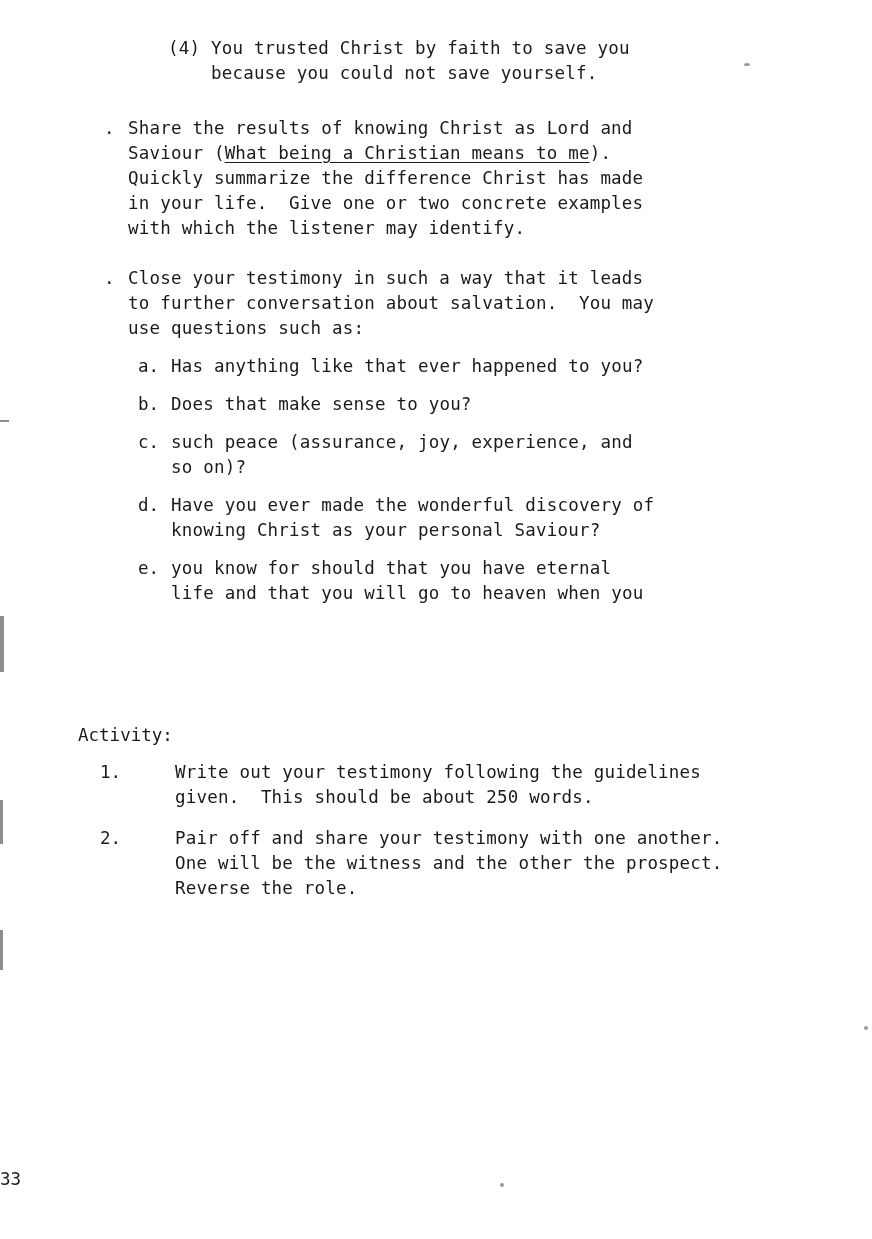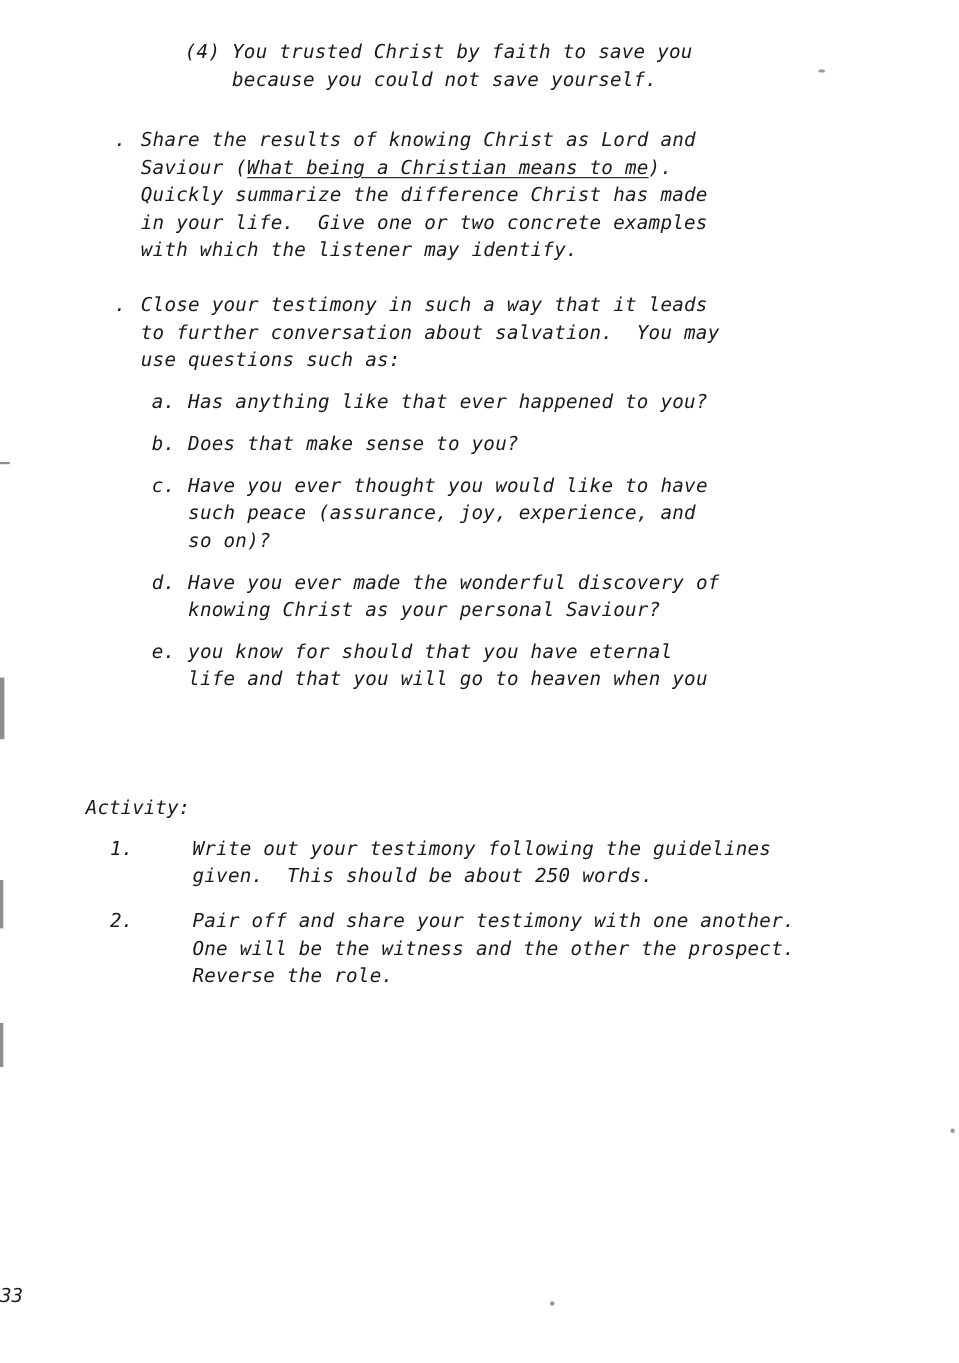--- a/index.html
+++ b/index.html
@@ -13,21 +13,20 @@
     position: relative;
     font-family: "DejaVu Sans Mono", "Liberation Mono", monospace;
     color: #1a1a1a;
   }
   .page {
     position: relative;
     width: 872px;
     height: 1239px;
     box-sizing: border-box;
     overflow: hidden;
-    font-style: italic;
   }
 
   
   .line {
     white-space: pre;
     font-size: 17.5px;
     line-height: 25px;
     letter-spacing: 0.2px;
   }
 
@@ -184,21 +183,20 @@
     <div class="sub-item">
       <div class="sub-label">b.</div>
       <div class="sub-body">
         <div class="line">Does that make sense to you?</div>
       </div>
     </div>
 
     <div class="sub-item">
       <div class="sub-label">c.</div>
       <div class="sub-body">
-        <div class="line">Have you ever thought you would like to have</div>
         <div class="line">such peace (assurance, joy, experience, and</div>
         <div class="line">so on)?</div>
       </div>
     </div>
 
     <div class="sub-item">
       <div class="sub-label">d.</div>
       <div class="sub-body">
         <div class="line">Have you ever made the wonderful discovery of</div>
         <div class="line">knowing Christ as your personal Saviour?</div>

